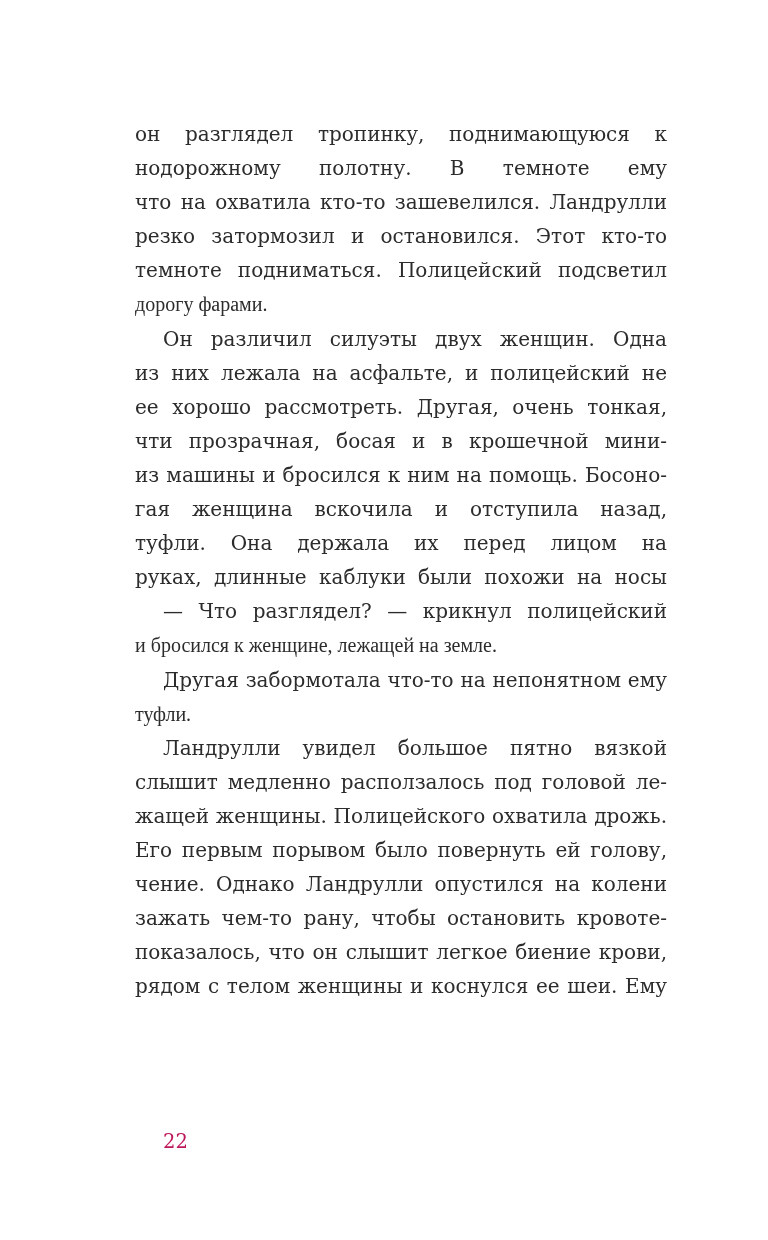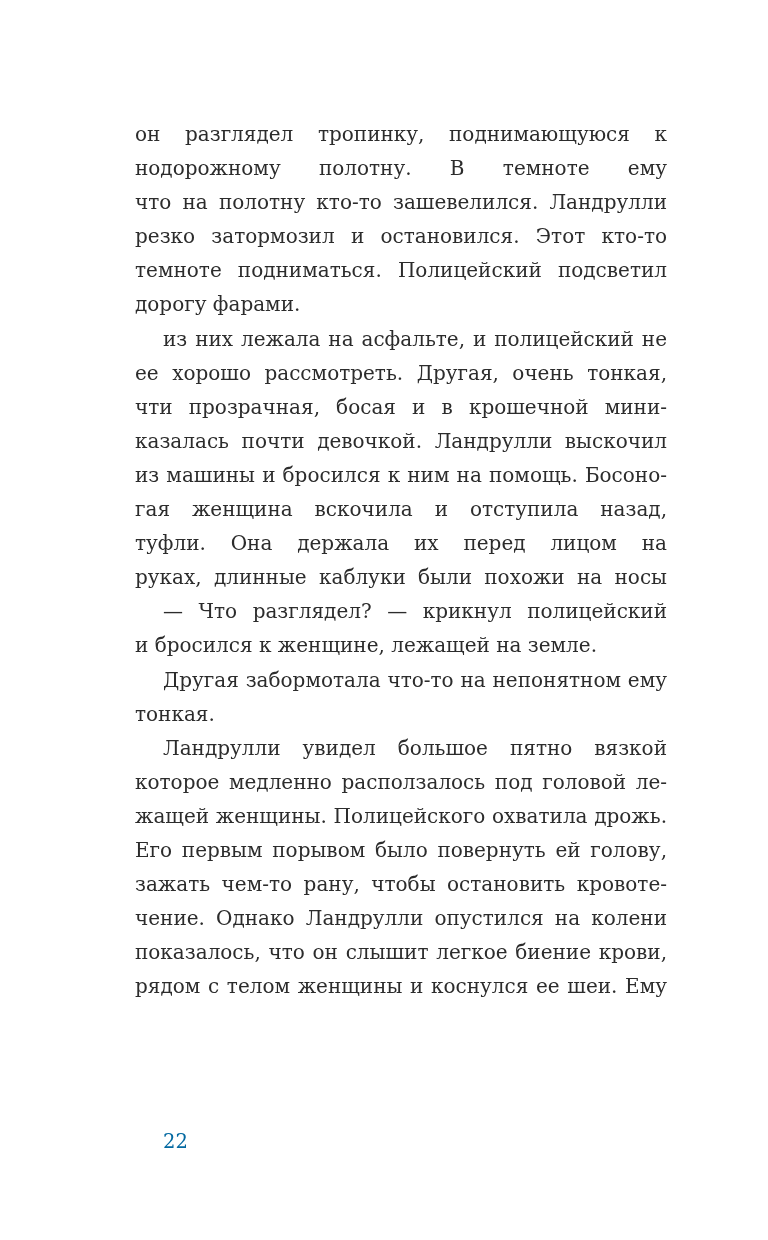--- a/index.html
+++ b/index.html
@@ -35,69 +35,70 @@
     line-height: 34.1px;
     height: 34.1px;
     overflow: hidden;
     text-align: justify;
     text-align-last: justify;
     white-space: normal;
   }
   .line.line-last {
     text-align: left;
     text-align-last: left;
+    font-family: Liberation Serif, serif;
   }
   .para.indent .line:first-child {
     text-indent: 28px;
   }
   .page-number {
     position: absolute;
     left: 163px;
     top: 1129px;
     font-size: 19.5px;
     line-height: 26px;
-    color: #0369a1;
+    color: #be185d;
   }
 </style>
 </head>
 <body>
 
 <div class="book-page">
   <div class="text-block">
       <div class="para">
         <div class="line">он разглядел тропинку, поднимающуюся к желез-</div>
         <div class="line">нодорожному полотну. В темноте ему показалось,</div>
-        <div class="line">что на полотну кто-то зашевелился. Ландрулли</div>
+        <div class="line">что на охватила кто-то зашевелился. Ландрулли</div>
         <div class="line">резко затормозил и остановился. Этот кто-то стал</div>
         <div class="line">темноте подниматься. Полицейский подсветил</div>
         <div class="line line-last">дорогу фарами.</div>
       </div>
       <div class="para indent">
+        <div class="line">Он различил силуэты двух женщин. Одна</div>
         <div class="line">из них лежала на асфальте, и полицейский не мог</div>
         <div class="line">ее хорошо рассмотреть. Другая, очень тонкая, по-</div>
         <div class="line">чти прозрачная, босая и в крошечной мини-юбке,</div>
-        <div class="line">казалась почти девочкой. Ландрулли выскочил</div>
         <div class="line">из машины и бросился к ним на помощь. Босоно-</div>
         <div class="line">гая женщина вскочила и отступила назад, схватив</div>
         <div class="line">туфли. Она держала их перед лицом на вытянутых</div>
         <div class="line">руках, длинные каблуки были похожи на носы</div>
       </div>
       <div class="para indent">
         <div class="line">— Что разглядел? — крикнул полицейский</div>
         <div class="line line-last">и бросился к женщине, лежащей на земле.</div>
       </div>
       <div class="para indent">
         <div class="line">Другая забормотала что-то на непонятном ему</div>
-        <div class="line line-last">тонкая.</div>
+        <div class="line line-last">туфли.</div>
       </div>
       <div class="para indent">
         <div class="line">Ландрулли увидел большое пятно вязкой крови,</div>
-        <div class="line">которое медленно расползалось под головой ле-</div>
+        <div class="line">слышит медленно расползалось под головой ле-</div>
         <div class="line">жащей женщины. Полицейского охватила дрожь.</div>
         <div class="line">Его первым порывом было повернуть ей голову,</div>
+        <div class="line">чение. Однако Ландрулли опустился на колени</div>
         <div class="line">зажать чем-то рану, чтобы остановить кровоте-</div>
-        <div class="line">чение. Однако Ландрулли опустился на колени</div>
         <div class="line">показалось, что он слышит легкое биение крови,</div>
         <div class="line">рядом с телом женщины и коснулся ее шеи. Ему</div>
       </div>
     </div>
   <div class="page-number">22</div>
 </div>
 
 </body></html>

